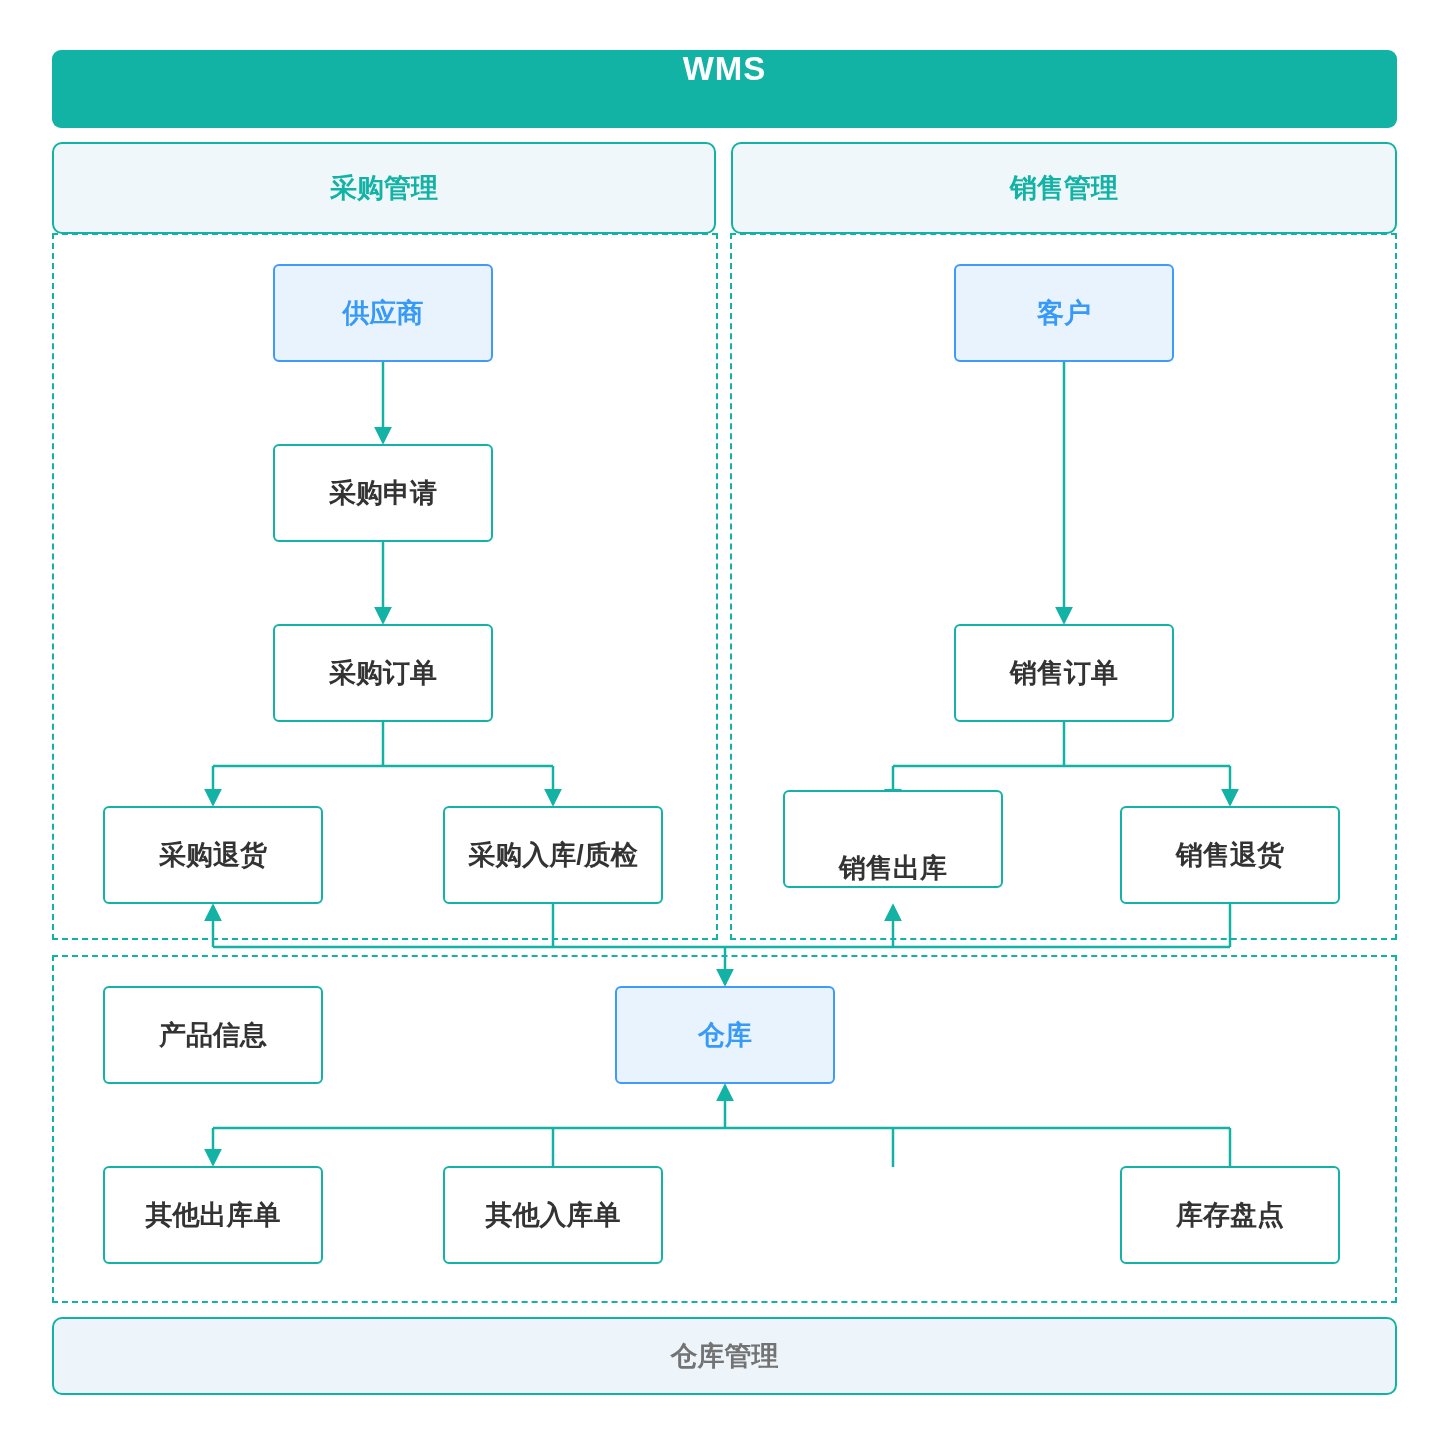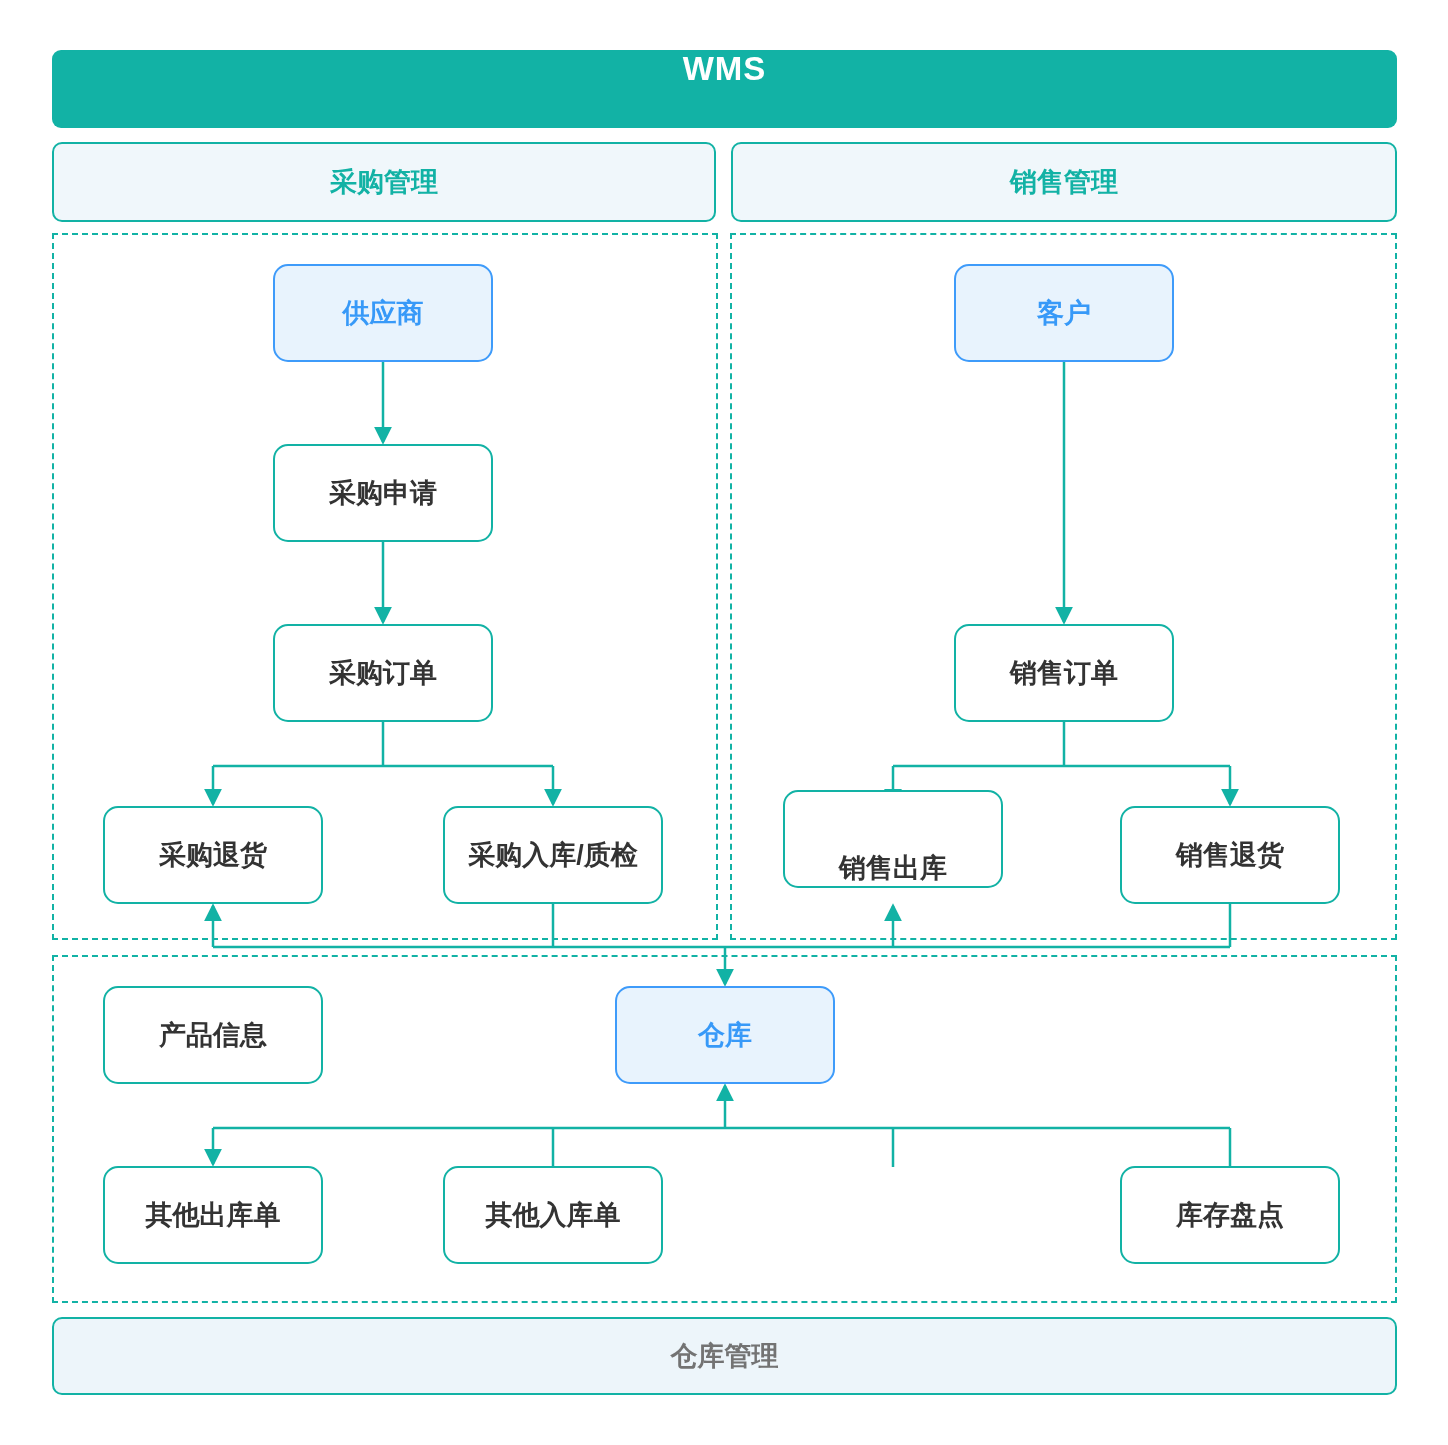--- a/index.html
+++ b/index.html
@@ -9,21 +9,21 @@
   
   .wms-banner{
     position:absolute;left:52px;top:50px;width:1345px;height:78px;
     background:#12B2A5;border-radius:9px;
     display:flex;align-items:flex-start;justify-content:center;
     color:#ffffff;font-size:33px;font-weight:700;letter-spacing:1px;
   }
 
   
   .section-header{
-    position:absolute;top:142px;height:80px;
+    position:absolute;top:142px;height:92px;
     background:#F0F7FB;border:2px solid #12B2A5;border-radius:10px;
     display:flex;align-items:center;justify-content:center;
     color:#12B2A5;font-size:27px;font-weight:700;
     box-sizing:border-box;
   }
   .hdr-purchase{left:52px;width:664px;}
   .hdr-sales{left:731px;width:666px;}
 
   
   .flow-container{
@@ -39,21 +39,21 @@
     position:absolute;left:52px;top:1317px;width:1345px;height:78px;
     background:#EDF5FA;border:2px solid #12B2A5;border-radius:10px;
     display:flex;align-items:center;justify-content:center;
     color:#737373;font-size:27px;font-weight:700;
     box-sizing:border-box;
   }
 
   
   .node{
     position:absolute;width:220px;height:98px;
-    background:#ffffff;border:2px solid #12B2A5;border-radius:15px;
+    background:#ffffff;border:2px solid #12B2A5;border-radius:6px;
     display:flex;align-items:center;justify-content:center;
     color:#333333;font-size:27px;font-weight:700;
     box-sizing:border-box;z-index:2;
   }
   .node.highlight{
     border-color:#3E9BFA;background:#E8F3FD;color:#3799F8;
   }
   .n-supplier{left:273px;top:264px;}
   .n-purchase-request{left:273px;top:444px;}
   .n-purchase-order{left:273px;top:624px;}

